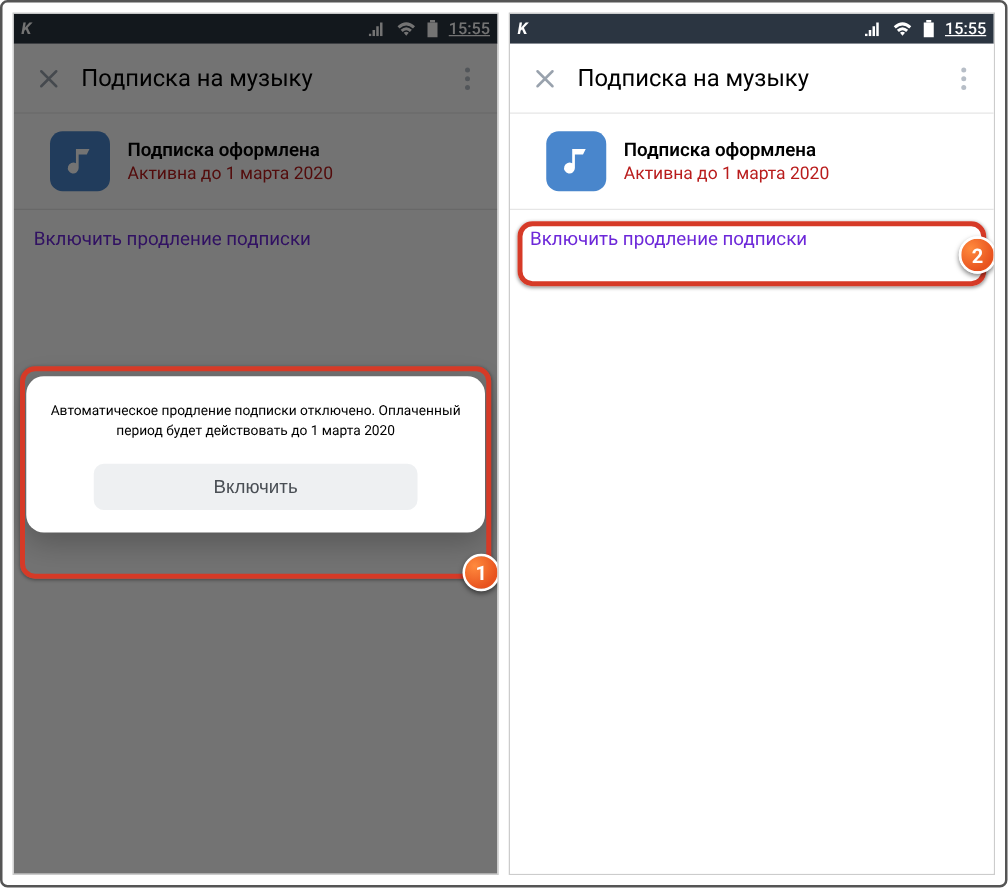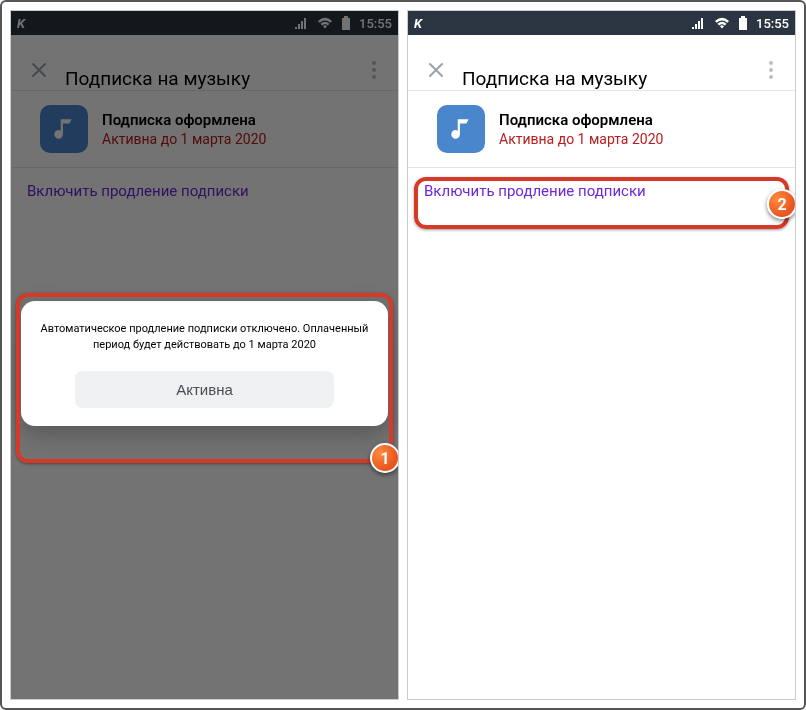--- a/index.html
+++ b/index.html
@@ -33,28 +33,28 @@
     background: #2b3541;
     color: #fff;
     display: flex;
     align-items: center;
     justify-content: space-between;
     padding: 0 6px;
     font-size: 13px;
     font-weight: 500;
   }
   .statusbar .left { font-weight: 700; font-style: italic; letter-spacing: -1px; }
-  .statusbar .right { display: flex; align-items: center; gap: 8px; }
+  .statusbar .right { display: flex; align-items: center; gap: 8px; text-decoration: underline; }
   .sig-icon svg, .wifi-icon svg, .batt-icon svg { display:block; }
   
   .appbar {
     height: 56px;
     background: #ffffff;
     display: flex;
-    align-items: flex-end;
+    align-items: center;
     padding: 0 8px;
     border-bottom: 1px solid #e6e6e6;
     position: relative;
   }
   .appbar .close {
     width: 40px; height: 40px;
     display:flex; align-items:center; justify-content:center;
     color:#818c99;
     font-size: 22px;
     font-weight: 300;
@@ -229,21 +229,21 @@
       <div class="divider"></div>
       <div class="link-row">Включить продление подписки</div>
       <div class="content-bg-grey"></div>
     </div>
 
     <div class="dim"></div>
 
     <div class="dialog-wrap">
       <div class="dialog">
         <div class="dialog-msg">Автоматическое продление подписки отключено. Оплаченный период будет действовать до 1 марта 2020</div>
-        <button class="dialog-btn">Активна</button>
+        <button class="dialog-btn">Включить</button>
       </div>
     </div>
 
     <div class="hl" style="left:5px; right:5px; top:282px; height:170px;"></div>
     <div class="badge" style="right:-2px; top:432px;">1</div>
 
   </div>
 
   <div class="phone right">
 

